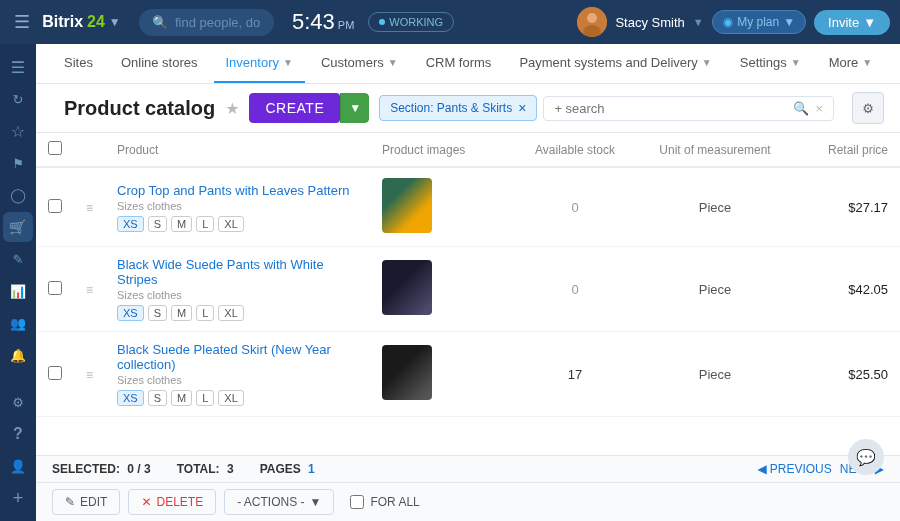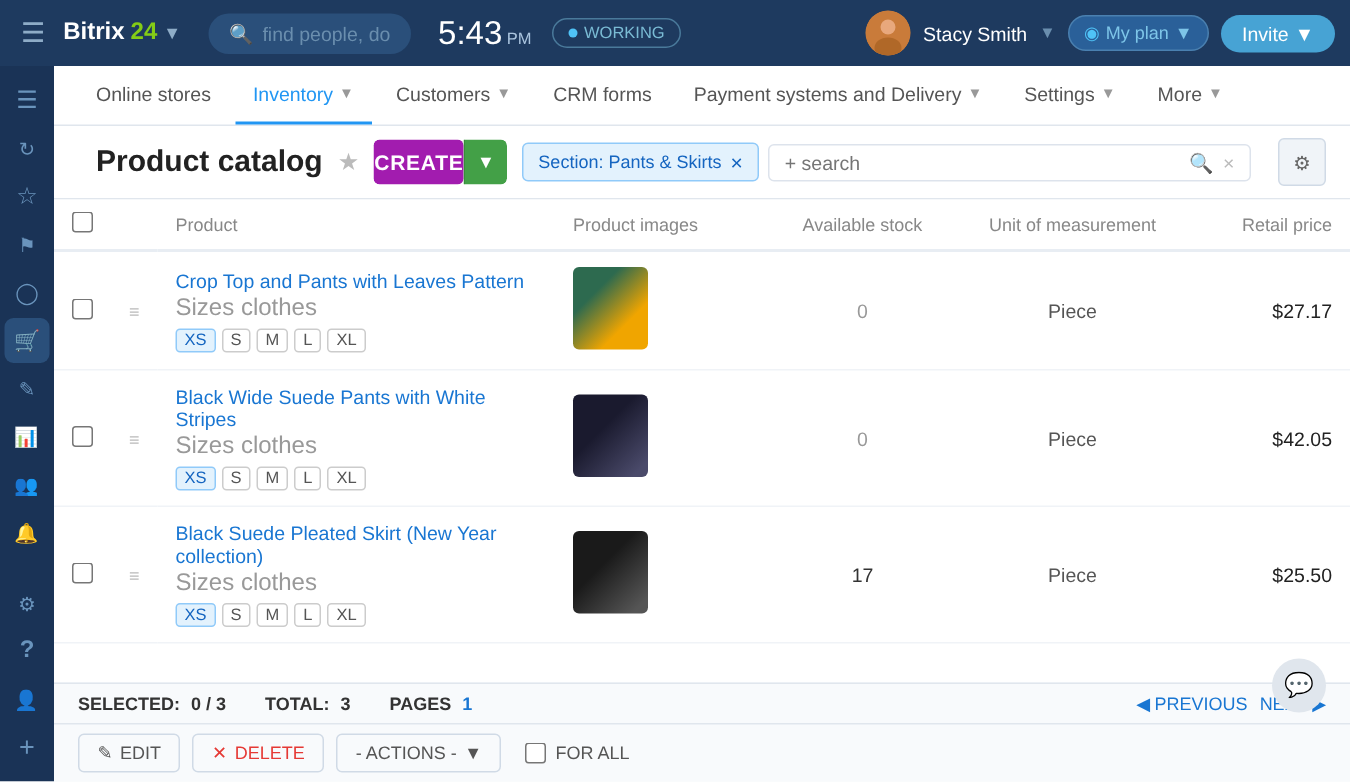--- a/index.html
+++ b/index.html
@@ -38,21 +38,21 @@
     
     .sec-nav { background: #fff; border-bottom: 1px solid #e0e6ed; display: flex; align-items: center; padding: 0 16px; height: 40px; gap: 4px; }
     .nav-item { padding: 8px 12px; color: #555; font-size: 13px; cursor: pointer; white-space: nowrap; display: flex; align-items: center; gap: 4px; border-bottom: 2px solid transparent; height: 100%; }
     .nav-item.active { color: #2196f3; border-bottom: 2px solid #2196f3; font-weight: 500; }
     .nav-arrow { font-size: 10px; color: #999; }
 
     
     .page-header { background: #fff; border-bottom: 1px solid #e0e6ed; padding: 8px 16px; display: flex; align-items: center; gap: 10px; }
     .page-title { font-size: 20px; font-weight: 600; color: #222; margin-left: 12px; }
     .star-icon { color: #bbb; font-size: 16px; cursor: pointer; }
-    .create-btn { background: #a21caf; color: #fff; border: none; border-radius: 4px; padding: 7px 0; font-size: 14px; font-weight: 700; cursor: pointer; display: flex; align-items: center; gap: 6px; letter-spacing: 0.5px; }
+    .create-btn { background: #6d28d9; color: #fff; border: none; border-radius: 4px; padding: 7px 16px; font-size: 14px; font-weight: 400; cursor: pointer; display: flex; align-items: center; gap: 6px; letter-spacing: 0.5px; }
     .create-btn-arrow { background: #43a047; color: #fff; border: none; border-left: 1px solid #388e3c; border-radius: 0 4px 4px 0; padding: 7px 8px; cursor: pointer; font-size: 12px; }
     .create-btn-wrap { display: flex; border-radius: 4px; overflow: hidden; }
     .filter-section { display: flex; align-items: center; flex: 1; }
     .filter-tag { background: #e3f2fd; color: #1565c0; border: 1px solid #90caf9; border-radius: 4px; padding: 4px 10px; font-size: 12px; display: flex; align-items: center; gap: 6px; margin-right: 6px; }
     .filter-tag-close { color: #1565c0; cursor: pointer; font-size: 14px; }
     .filter-search { display: flex; align-items: center; flex: 1; border: 1px solid #dde3ec; border-radius: 4px; padding: 4px 10px; gap: 6px; color: #999; }
     .filter-search input { border: none; outline: none; background: transparent; color: #999; font-size: 13px; flex: 1; }
     .filter-search-clear { color: #999; cursor: pointer; }
     .settings-icon-btn { background: #f0f4f8; border: 1px solid #d0dae6; border-radius: 4px; width: 32px; height: 32px; display: flex; align-items: center; justify-content: center; cursor: pointer; color: #666; margin-left: 8px; }
 
@@ -63,21 +63,21 @@
     th { padding: 8px 12px; text-align: left; font-size: 12px; color: #888; font-weight: 500; white-space: nowrap; }
     td { padding: 10px 12px; border-bottom: 1px solid #f0f3f7; vertical-align: middle; }
     .col-check { width: 30px; }
     .col-drag { width: 20px; }
     .col-images { width: 140px; }
     .col-stock { width: 130px; text-align: center; }
     .col-unit { width: 150px; text-align: center; }
     .col-price { width: 110px; text-align: right; }
 
     .product-name { color: #1976d2; font-size: 13px; cursor: pointer; }
-    .product-sub { color: #999; font-size: 16px; margin-top: 2px; }
+    .product-sub { color: #999; font-size: 11px; margin-top: 2px; }
     .size-tags { display: flex; gap: 4px; margin-top: 4px; flex-wrap: wrap; }
     .size-tag { border: 1px solid #ccc; border-radius: 3px; padding: 1px 5px; font-size: 11px; color: #555; }
     .size-tag.active { background: #e3f2fd; border-color: #90caf9; color: #1565c0; }
 
     
     .img-placeholder { width: 50px; height: 55px; border-radius: 4px; overflow: hidden; display: inline-block; }
     .img-p1 { background: linear-gradient(135deg, #2d6a4f 30%, #f0a500 70%); }
     .img-p2 { background: linear-gradient(135deg, #1a1a2e 40%, #4a4a6a 90%); }
     .img-p3 { background: linear-gradient(135deg, #1a1a1a 40%, #555 90%); }
 
@@ -166,20 +166,23 @@
     <div class="sidebar-icon" style="font-size:13px;">🔔</div>
     <div class="sidebar-icon sidebar-bottom" style="font-size:13px;">⚙</div>
     <div class="sidebar-icon" style="font-weight:bold;">?</div>
     <div class="sidebar-icon" style="font-size:13px;">👤</div>
     <div class="sidebar-icon" style="font-size:18px;font-weight:300;">+</div>
   </div>
 
   <div class="main">
 
     <div class="sec-nav">
+      <div class="nav-item">
+          <span>Sites</span>
+        </div>
       <div class="nav-item">
           <span>Online stores</span>
         </div>
       <div class="nav-item active">
         <span>Inventory</span>
         <span class="nav-arrow">▼</span>
       </div>
       <div class="nav-item">
         <span>Customers</span>
         <span class="nav-arrow">▼</span>

